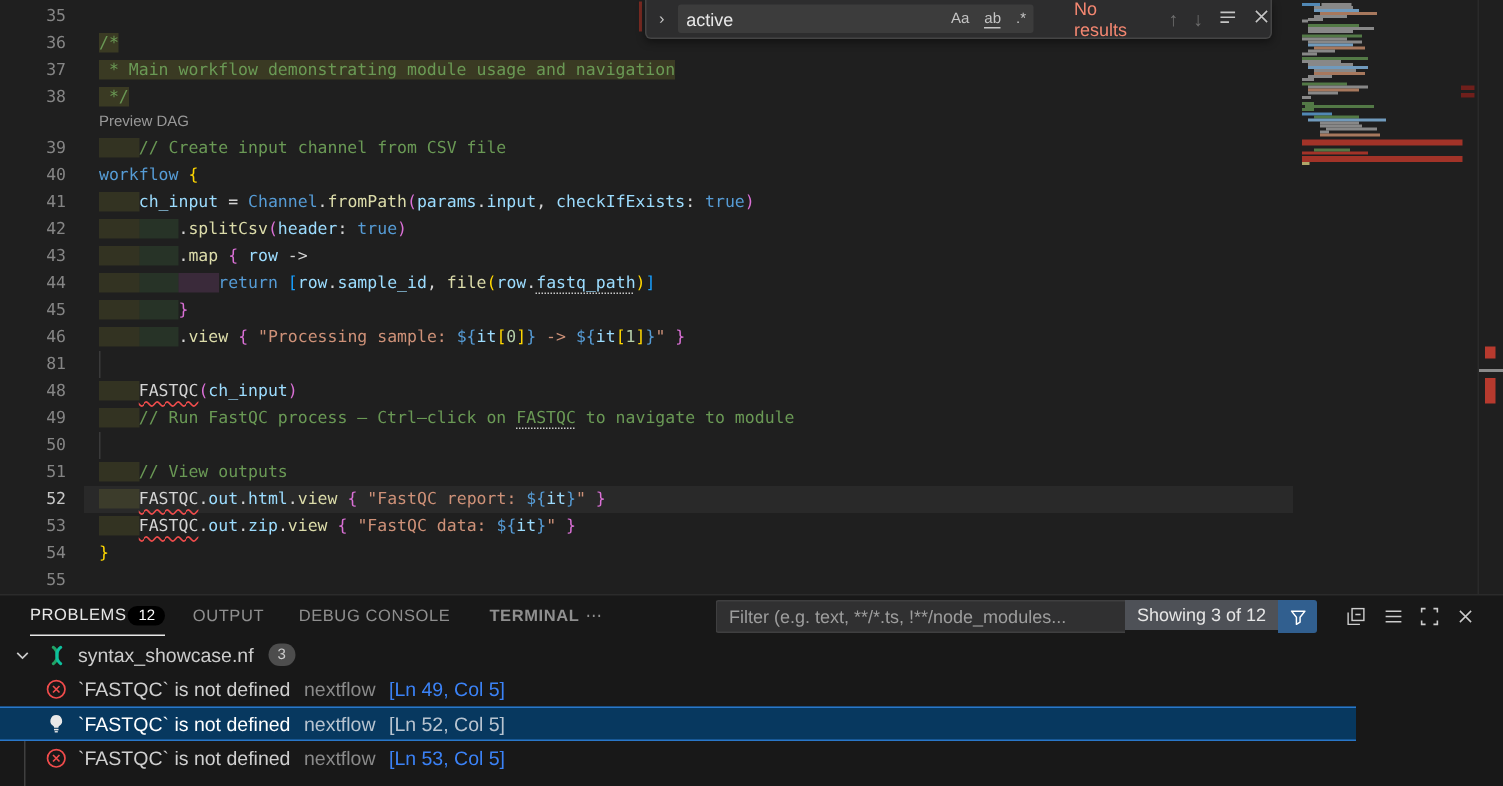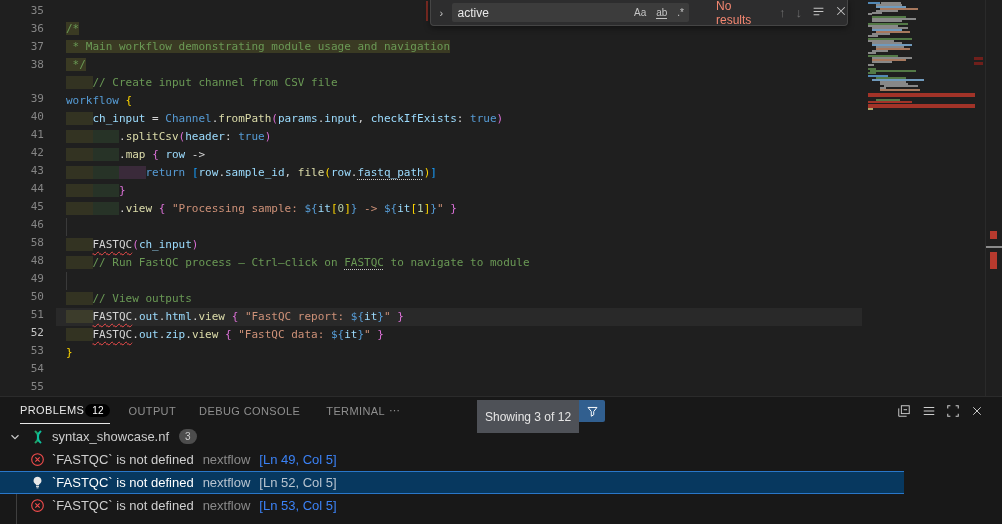--- a/index.html
+++ b/index.html
@@ -64,21 +64,21 @@
   .ptab { font-size:11px; letter-spacing:.4px; color:#8f8f8f; cursor:pointer;
           height:27px; display:flex; align-items:center; }
   .ptab.active { color:#e7e7e7; border-bottom:1px solid #e7e7e7; }
   .tab-badge { margin-left:1px; background:#000000; color:#ffffff; font-size:10px;
                border-radius:8px; padding:1px 7px; letter-spacing:0; }
   #filter-wrap { position:absolute; left:477px; top:3px; width:405px; height:22px; display:flex; }
   #filter-input { width:273px; height:22px; background:#303031; border:1px solid #3f3f40;
                   border-right:none; border-radius:2px 0 0 2px; color:#cccccc; font-size:12px;
                   padding:0 8px; outline:none; font-family:"Liberation Sans", sans-serif; }
   #filter-input::placeholder { color:#9d9d9d; }
-  #filter-badge { height:33px; background:#4e5157; color:#e6e6e6; font-size:12px;
+  #filter-badge { height:20px; background:#4e5157; color:#e6e6e6; font-size:12px;
                   display:flex; align-items:center; padding:0 8px; white-space:nowrap; }
   #filter-funnel { width:26px; height:22px; background:#315f8f; border-radius:0 2px 2px 0;
                    display:flex; align-items:center; justify-content:center; cursor:pointer; }
   .panel-act { position:absolute; top:5px; width:18px; height:18px; display:flex;
                align-items:center; justify-content:center; cursor:pointer; color:#cccccc; }
 
   #problems { position:absolute; left:0; top:28px; width:904px; }
   .prow { height:23px; display:flex; align-items:center; font-size:13px; position:relative; }
   .prow.sel { background:#07385f; border-top:1px solid #2977c9; border-bottom:1px solid #2977c9; }
   .tree-guide { position:absolute; left:16px; top:51px; width:1px; height:68px; background:#3f3f3f; }
@@ -104,35 +104,36 @@
         <div class="ln">38</div>
         <div class="ln lensln"></div>
         <div class="ln">39</div>
         <div class="ln">40</div>
         <div class="ln">41</div>
         <div class="ln">42</div>
         <div class="ln">43</div>
         <div class="ln">44</div>
         <div class="ln">45</div>
         <div class="ln">46</div>
-        <div class="ln">58</div>
+        <div class="ln">81</div>
         <div class="ln">48</div>
         <div class="ln">49</div>
         <div class="ln">50</div>
         <div class="ln">51</div>
         <div class="ln cur">52</div>
         <div class="ln">53</div>
         <div class="ln">54</div>
         <div class="ln">55</div>
       </div>
     <div id="code-area">
         <div class="code-line"></div>
         <div class="code-line"><span class="tk cmt hl">/*</span></div>
         <div class="code-line"><span class="tk cmt hl"> * Main workflow demonstrating module usage and navigation</span></div>
         <div class="code-line"><span class="tk cmt hl"> */</span></div>
+        <div class="lens-row"><span class="lens">Preview DAG</span></div>
         <div class="code-line"><span class="tk ind1">    </span><span class="tk cmt">// Create input channel from CSV file</span></div>
         <div class="code-line"><span class="tk kw">workflow</span><span class="tk fg"> </span><span class="tk b1">{</span></div>
         <div class="code-line"><span class="tk ind1">    </span><span class="tk var">ch_input</span><span class="tk fg"> = </span><span class="tk kw">Channel</span><span class="tk fg">.</span><span class="tk fn">fromPath</span><span class="tk b2">(</span><span class="tk var">params</span><span class="tk fg">.</span><span class="tk var">input</span><span class="tk fg">, </span><span class="tk var">checkIfExists</span><span class="tk fg">: </span><span class="tk kw">true</span><span class="tk b2">)</span></div>
         <div class="code-line"><span class="tk ind1">    </span><span class="tk ind2">    </span><span class="tk fg">.</span><span class="tk fn">splitCsv</span><span class="tk b2">(</span><span class="tk var">header</span><span class="tk fg">: </span><span class="tk kw">true</span><span class="tk b2">)</span></div>
         <div class="code-line"><span class="tk ind1">    </span><span class="tk ind2">    </span><span class="tk fg">.</span><span class="tk fn">map</span><span class="tk fg"> </span><span class="tk b2">{</span><span class="tk fg"> </span><span class="tk var">row</span><span class="tk fg"> -&gt;</span></div>
         <div class="code-line"><span class="tk ind1">    </span><span class="tk ind2">    </span><span class="tk ind3">    </span><span class="tk kw">return</span><span class="tk fg"> </span><span class="tk b3">[</span><span class="tk var">row</span><span class="tk fg">.</span><span class="tk var">sample_id</span><span class="tk fg">, </span><span class="tk fn">file</span><span class="tk b1">(</span><span class="tk var">row</span><span class="tk fg">.</span><span class="tk var d">fastq_path</span><span class="tk b1">)</span><span class="tk b3">]</span></div>
         <div class="code-line"><span class="tk ind1">    </span><span class="tk ind2">    </span><span class="tk b2">}</span></div>
         <div class="code-line"><span class="tk ind1">    </span><span class="tk ind2">    </span><span class="tk fg">.</span><span class="tk fn">view</span><span class="tk fg"> </span><span class="tk b2">{</span><span class="tk fg"> </span><span class="tk str">"Processing sample: </span><span class="tk kw">${</span><span class="tk var">it</span><span class="tk b1">[</span><span class="tk num">0</span><span class="tk b1">]</span><span class="tk kw">}</span><span class="tk str"> -&gt; </span><span class="tk kw">${</span><span class="tk var">it</span><span class="tk b1">[</span><span class="tk num">1</span><span class="tk b1">]</span><span class="tk kw">}</span><span class="tk str">"</span><span class="tk fg"> </span><span class="tk b2">}</span></div>
         <div class="code-line"><span class="tk guide"></span></div>
         <div class="code-line"><span class="tk ind1">    </span><span class="tk fg w">FASTQC</span><span class="tk b2">(</span><span class="tk var">ch_input</span><span class="tk b2">)</span></div>
@@ -229,25 +230,26 @@
   </div>
 
   <div id="panel">
     <div id="panel-tabs">
       <div class="ptab active" style="margin-right:18px;">
         <span>PROBLEMS</span>
         <span class="tab-badge">12</span>
       </div>
       <div class="ptab" style="margin-right:23px;">OUTPUT</div>
       <div class="ptab" style="margin-right:26px;">DEBUG CONSOLE</div>
-      <div class="ptab" style="margin-right:4px;">TERMINAL</div>
+      <div class="ptab" style="margin-right:4px;font-weight:bold;">TERMINAL</div>
       <div class="ptab">⋯</div>
     </div>
 
     <div id="filter-wrap">
+      <input id="filter-input" placeholder="Filter (e.g. text, **/*.ts, !**/node_modules..." style="">
       <div id="filter-badge">Showing 3 of 12</div>
       <div id="filter-funnel">
         <svg width="13" height="13" viewBox="0 0 16 16">
             <path d="M2.5 3h11L9.5 8v4l-3 1.8V8L2.5 3z" stroke="#ffffff" stroke-width="1.2" fill="none" stroke-linejoin="round"></path>
           </svg>
       </div>
     </div>
 
     <div class="panel-act" style="left:895px;">
       <svg width="14" height="14" viewBox="0 0 16 16">

